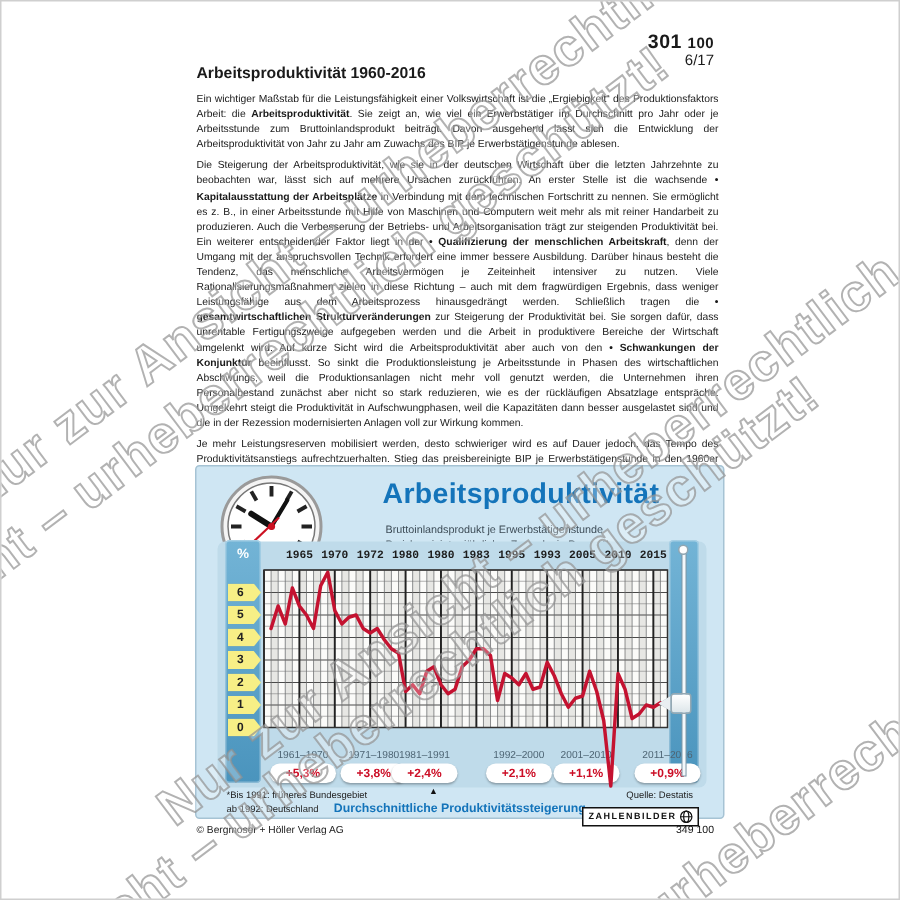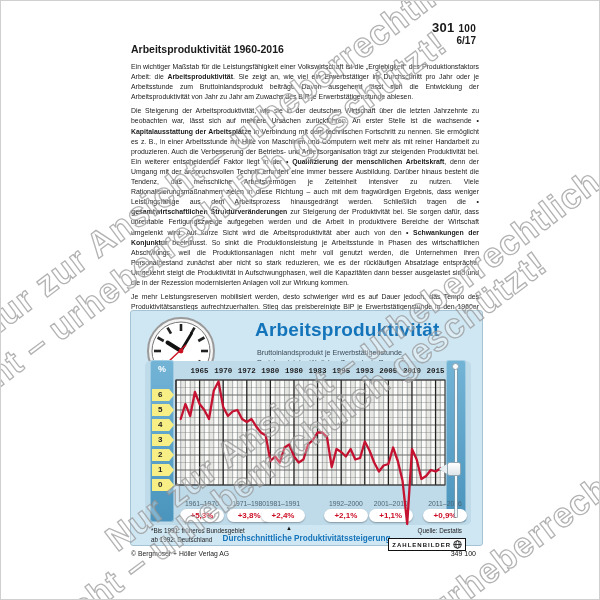--- a/index.html
+++ b/index.html
@@ -3,21 +3,21 @@
 <meta charset="utf-8">
 <style>
   html,body{margin:0;padding:0;background:#e8e8e8;}
   #page{position:relative;width:600px;height:600px;background:#ffffff;
     border:1px solid #cfcfcf;box-sizing:border-box;overflow:hidden;
     font-family:"Liberation Sans","DejaVu Sans",sans-serif;color:#1a1a1a;}
   
   #hdr{position:absolute;top:20px;right:123px;text-align:right;line-height:1.1;}
   #hdr .code{font-size:13px;font-weight:bold;letter-spacing:.3px;}
   #hdr .code .sub{font-size:10px;margin-top:12px;}
-  #hdr .issue{font-size:10px;font-weight:bold;margin-left:26px;}
+  #hdr .issue{font-size:10px;font-weight:normal;margin-left:26px;}
   
   #doc-title{position:absolute;left:130px;top:42px;font-size:10.5px;font-weight:bold;}
   #body-text{position:absolute;left:130px;top:61px;width:348px;}
   #body-text p{margin:0 0 4px 0;font-size:6.9px;line-height:10.1px;text-align:justify;}
   #body-text b{font-weight:bold;}
   
   #figure-panel{position:absolute;left:129px;top:309px;width:353px;height:236px;
     background:#cfe6f3;border:1px solid #a6c3d4;border-radius:3px;box-sizing:border-box;}
   #fig-title{position:absolute;left:124px;top:8px;font-size:19px;font-weight:bold;color:#1474ba;letter-spacing:.2px;}
   .fig-sub{position:absolute;left:126px;font-size:7.2px;color:#3d4c57;}

